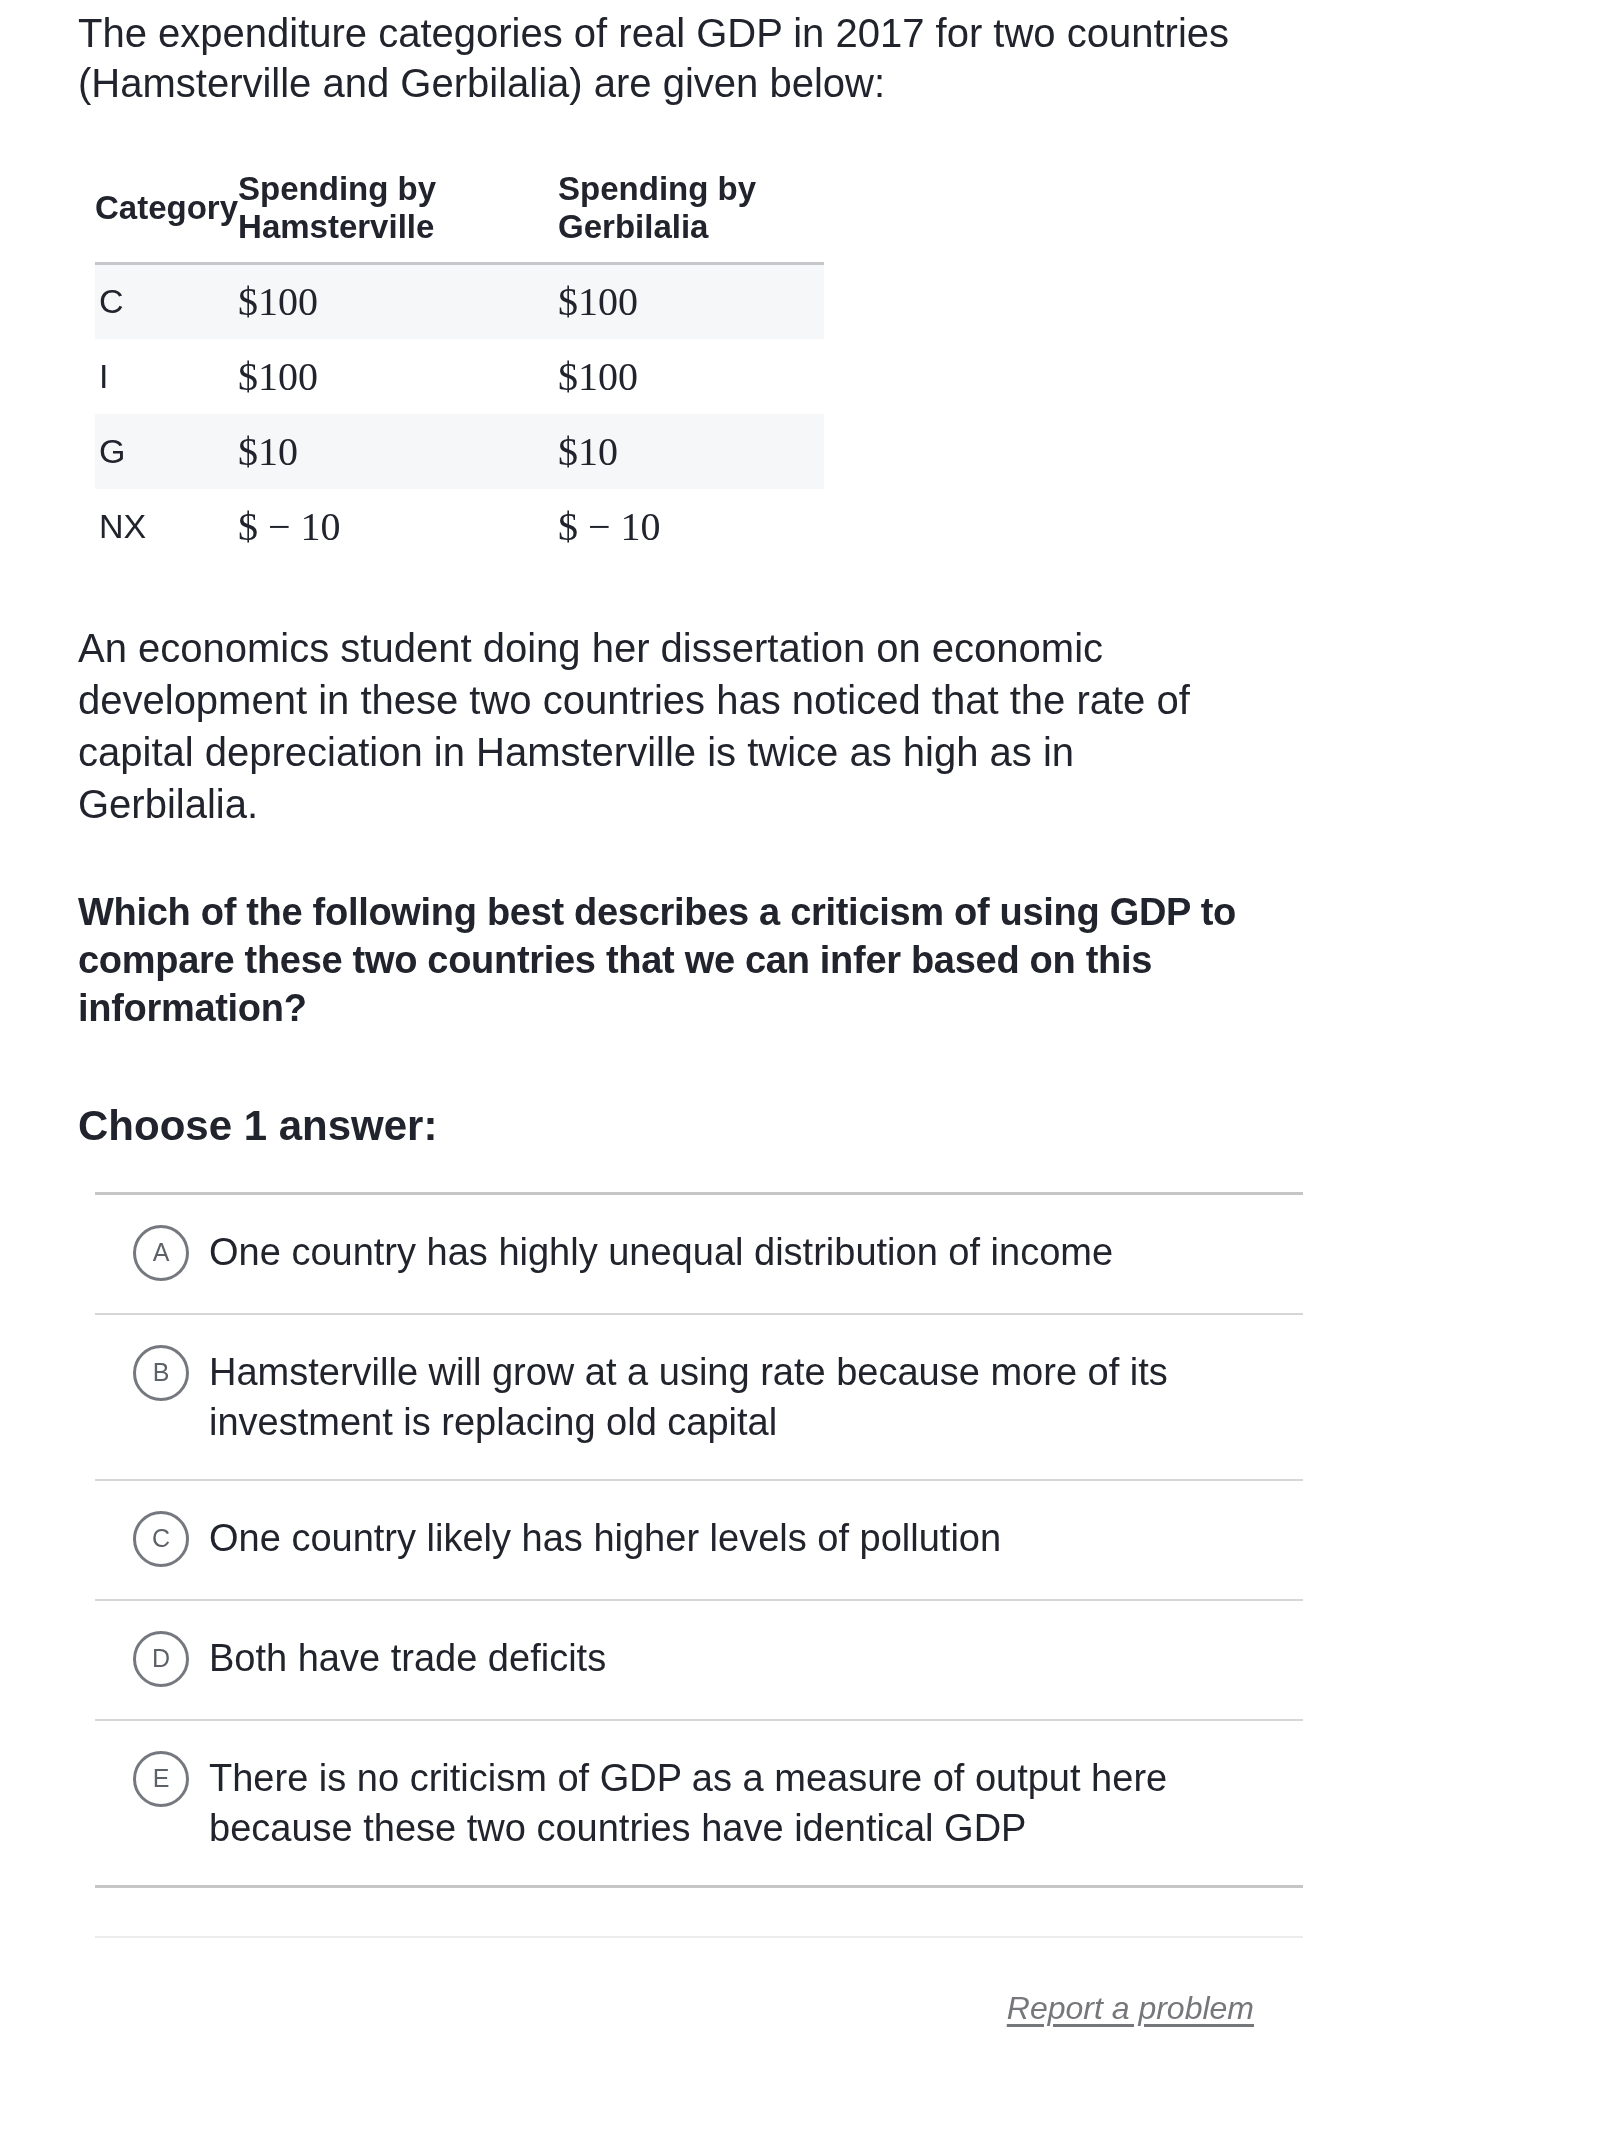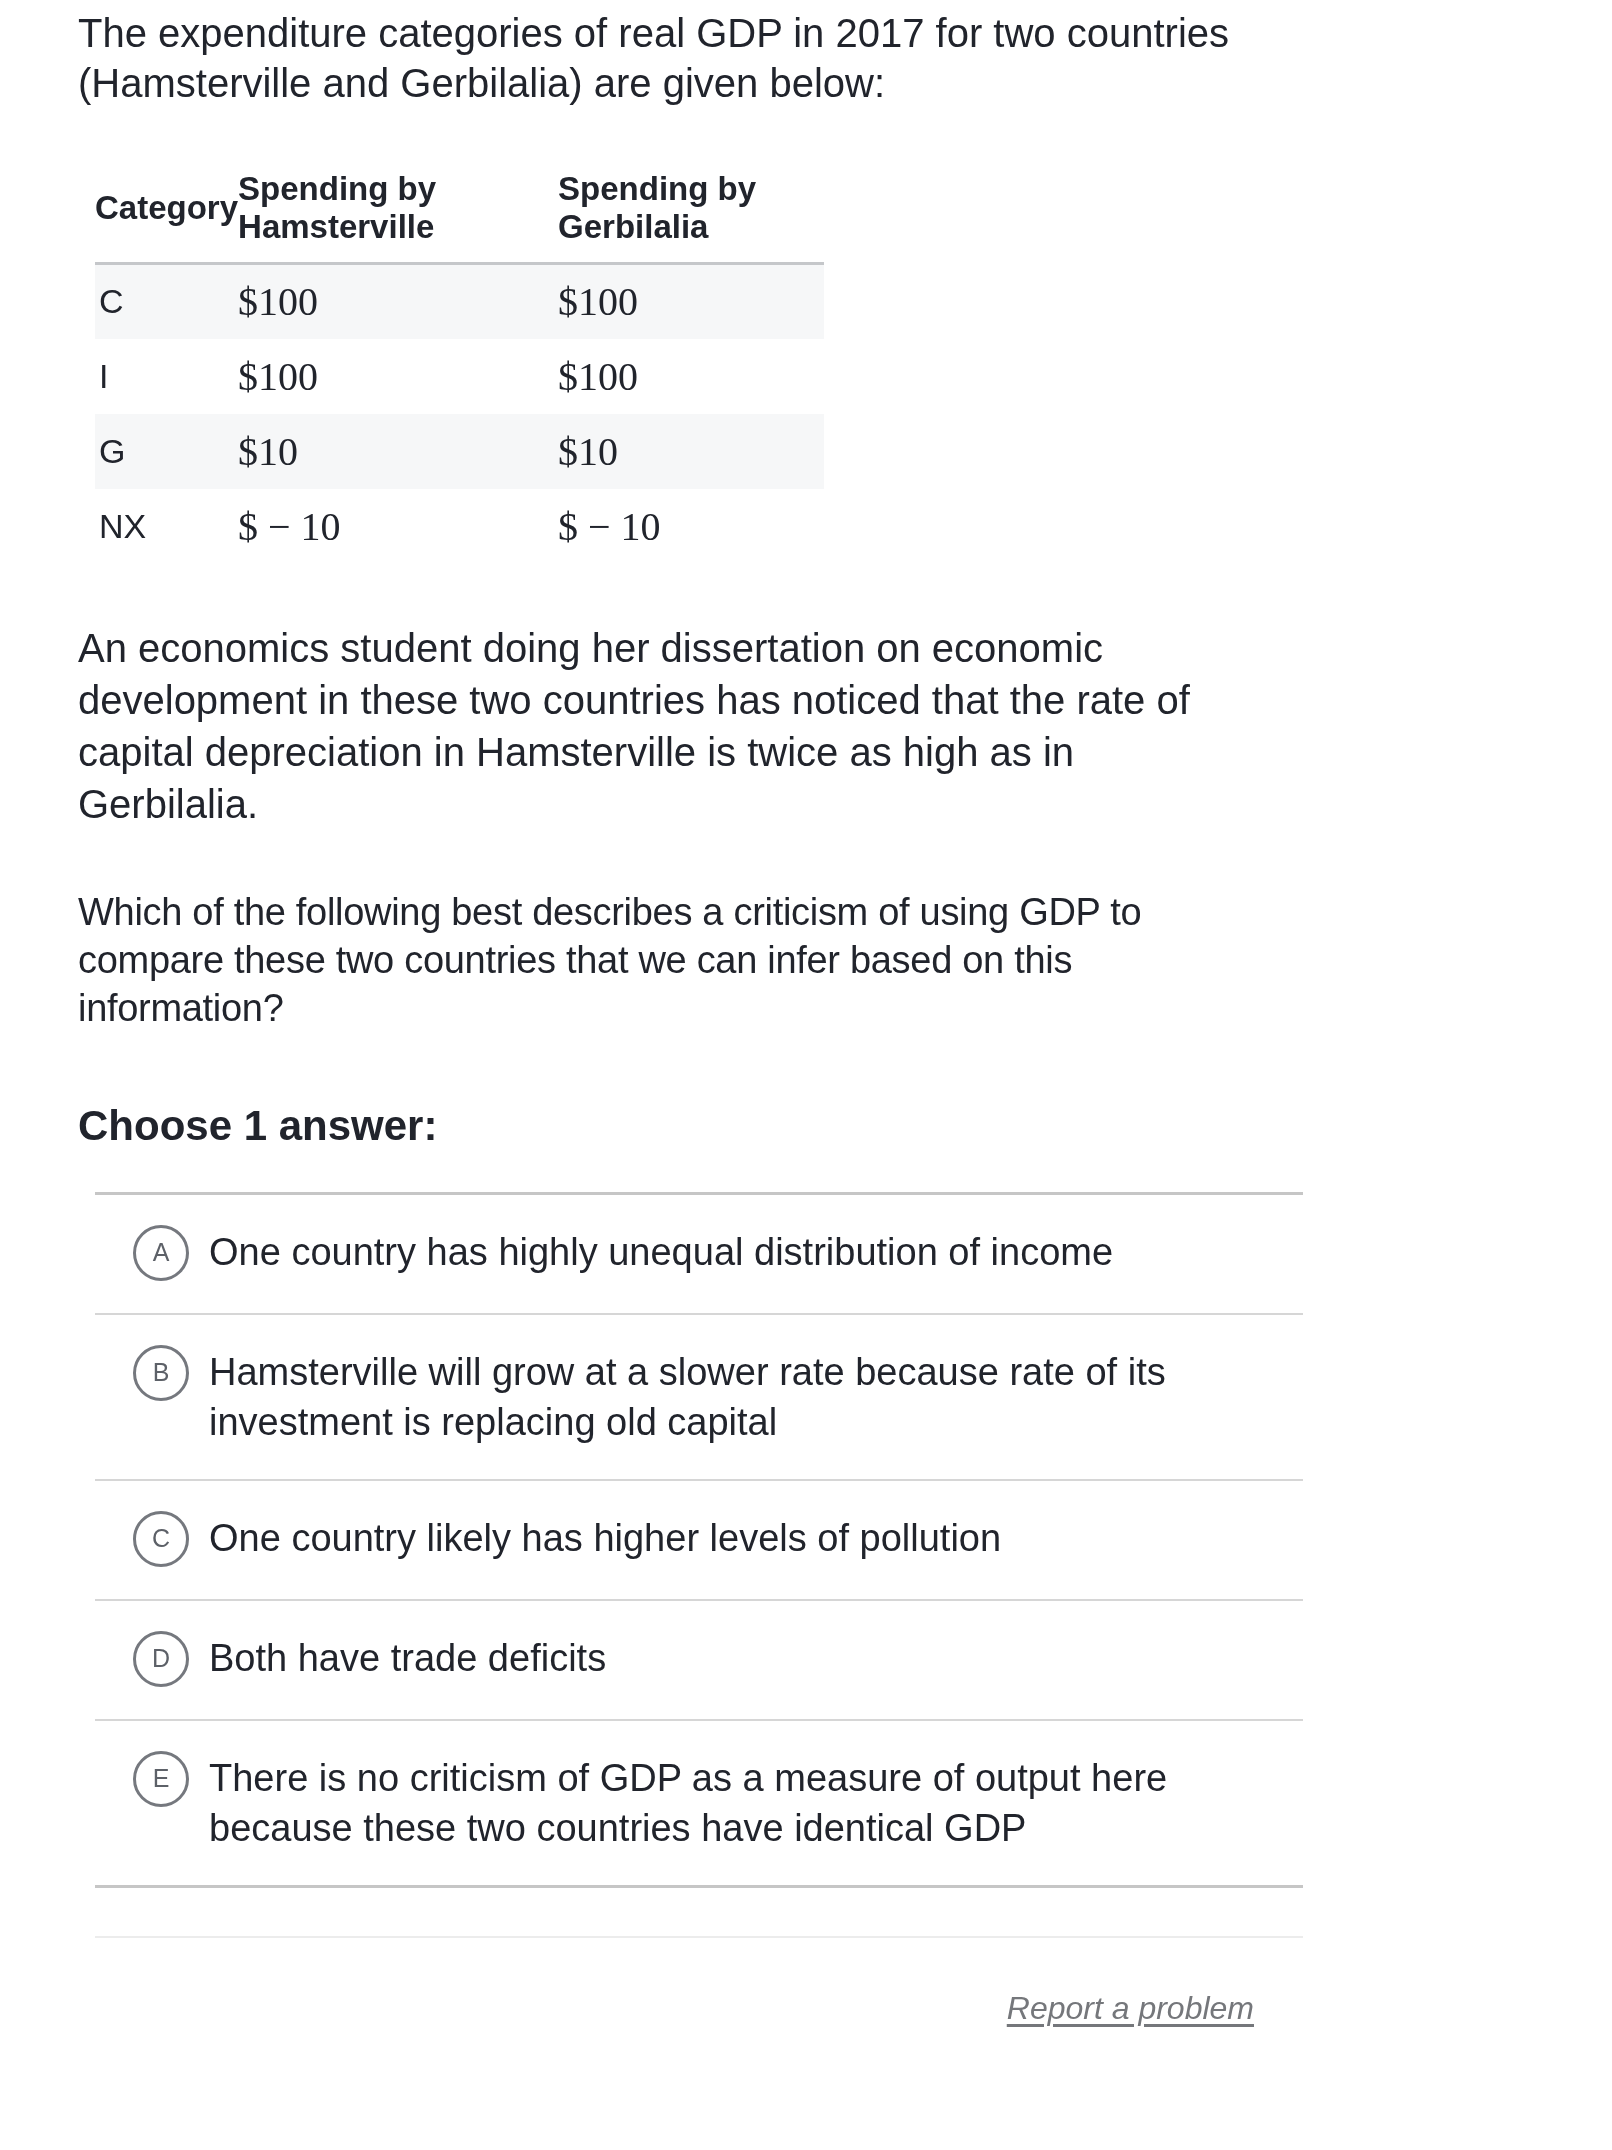--- a/index.html
+++ b/index.html
@@ -53,21 +53,21 @@
     margin: 58px 40px 0 78px;
     max-width: 1480px;
     font-size: 40px;
     line-height: 52px;
   }
   .question {
     margin: 58px 30px 0 78px;
     max-width: 1525px;
     font-size: 38px;
     line-height: 48px;
-    font-weight: 400;
+    font-weight: 700;
     letter-spacing: -0.3px;
   }
   .choose {
     margin: 70px 0 0 78px;
     font-size: 42px;
     font-weight: 700;
   }
   .divider {
     margin-left: 95px;
     width: 1448px;
@@ -171,21 +171,21 @@
       <span class="letter">A</span>
     </span>
     <span class="opt-text">One country has highly unequal distribution of income</span>
   </div>
   <div class="divider"></div>
 
   <div class="option">
     <span class="radio">
       <span class="letter">B</span>
     </span>
-    <span class="opt-text">Hamsterville will grow at a slower rate because rate of its investment is replacing old capital</span>
+    <span class="opt-text">Hamsterville will grow at a using rate because more of its investment is replacing old capital</span>
   </div>
   <div class="divider"></div>
 
   <div class="option">
     <span class="radio">
       <span class="letter">C</span>
     </span>
     <span class="opt-text">One country likely has higher levels of pollution</span>
   </div>
   <div class="divider"></div>

